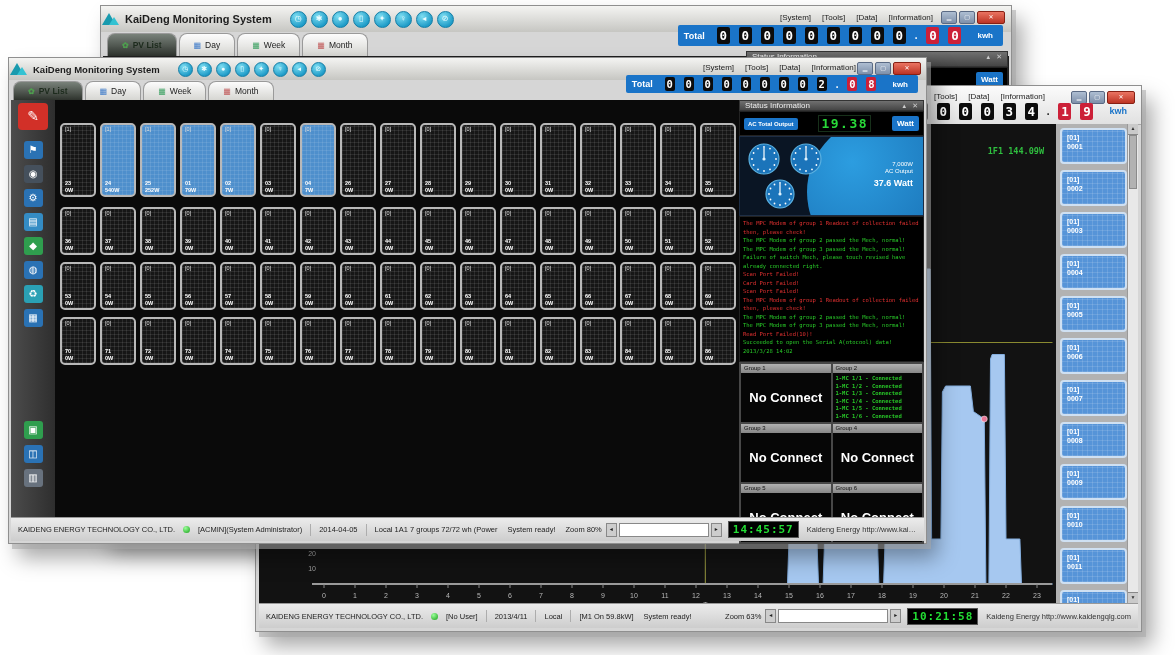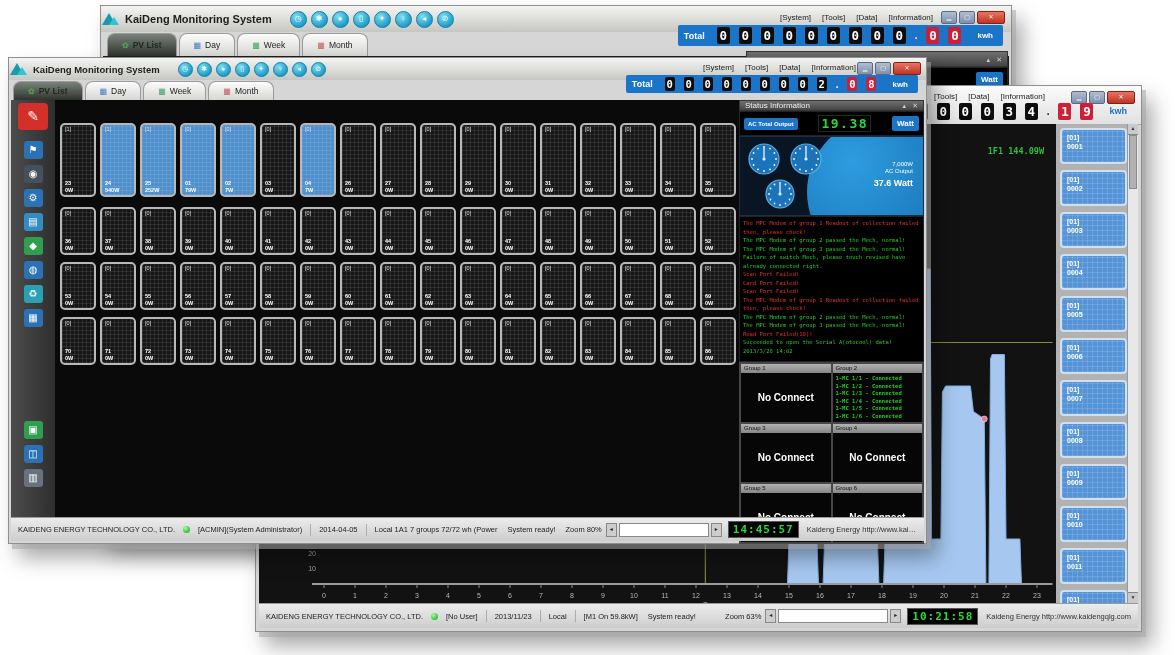--- a/index.html
+++ b/index.html
@@ -56,21 +56,21 @@
   #back-win .tabs{left:6px;top:27px;height:23px;}
   #front-win .tabs{left:4px;top:23px;height:19px;}
   .tab{display:flex;align-items:center;gap:4px;padding:2px 14px;background:linear-gradient(#fcfcfc,#d6d6d2);
        border:1px solid #9a9a9a;border-bottom:none;border-radius:8px 8px 0 0;font-size:8.5px;color:#222;height:100%;box-sizing:border-box;}
   .tab.active{background:linear-gradient(#79827a,#2e332d);color:#1d2b1d;font-weight:bold;}
   .tabicon{font-size:8px;}
 
   #back-win .bwbody{position:absolute;left:2px;top:50px;right:2px;bottom:2px;background:#1e1e1e;}
   #back-win .bpanel{position:absolute;left:645px;top:45px;width:262px;}
   .sphead{height:14px;background:linear-gradient(#707070,#454545);color:#eee;font-size:8px;
-          display:flex;align-items:center;justify-content:space-between;padding:0 5px;border:1px solid #333;}
+          display:flex;justify-content:space-between;padding:0 5px;border:1px solid #333;}
   .phbtn{color:#ccc;font-size:7px;margin-left:4px;}
   .acrow{display:flex;align-items:center;justify-content:space-between;gap:3px;background:#000;padding:3px 4px;border:1px solid #222;}
   .aclabel{background:#1a74c8;color:#fff;font-size:6px;font-weight:bold;padding:3px 4px;border-radius:2px;white-space:nowrap;}
   .seg{font-family:"DejaVu Sans Mono",monospace;font-weight:bold;color:#28d838;background:#000;
        font-size:13px;letter-spacing:1.5px;padding:0 2px;border:1px solid #17301a;}
   .acunit{background:#1a74c8;color:#fff;font-size:8px;font-weight:bold;padding:3px 5px;border-radius:2px;}
 
   #front-win .fwbody{position:absolute;left:2px;top:42px;right:2px;bottom:2px;background:#101010;}
   .sidebar{position:absolute;left:0;top:0;bottom:24px;width:44px;background:linear-gradient(90deg,#4c4c4c,#2e2e2e);
            display:flex;flex-direction:column;align-items:center;padding-top:3px;gap:6px;box-sizing:border-box;}
@@ -95,21 +95,21 @@
            background:radial-gradient(circle at 30% 30%,#2c9de0,#1566aa);}
   .qtext{position:absolute;right:10px;top:24px;text-align:right;color:#fff;}
   .q1,.q2{font-size:6px;line-height:7px;}
   .q3{font-size:9px;font-weight:bold;margin-top:3px;}
   .logbox{height:140px;background:#000;padding:2px 3px;overflow:hidden;font-family:"DejaVu Sans Mono",monospace;
           font-size:5.5px;line-height:8.5px;border:1px solid #222;flex:0 0 auto;}
   .logline.r{color:#e03030;} .logline.g{color:#28c828;}
   .groups{flex:1;display:grid;grid-template-columns:1fr 1fr;grid-auto-rows:1fr;gap:2px;background:#474747;padding:2px;}
   .gcell{display:flex;flex-direction:column;background:#060606;overflow:hidden;}
   .ghead{height:9px;background:linear-gradient(#b2b2b2,#868686);font-size:6px;color:#111;padding:0 3px;line-height:9px;flex:0 0 auto;}
-  .gbody{flex:1;display:flex;align-items:center;justify-content:center;color:#fff;font-weight:bold;font-size:10px;
+  .gbody{flex:1;display:flex;align-items:center;justify-content:center;color:#fff;font-weight:bold;font-size:13px;
          text-align:right;line-height:12px;}
   .gbody.lines{display:block;color:#28c828;font-size:5.5px;line-height:7.5px;padding:2px 3px;
                font-family:"DejaVu Sans Mono",monospace;text-align:left;}
 
   .statusbar{position:absolute;left:0;right:0;bottom:0;height:24px;background:linear-gradient(#ececec,#cdcdcd);
              border-top:1px solid #999;display:flex;align-items:center;font-size:7.5px;color:#222;
              padding:0 5px;gap:6px;white-space:nowrap;overflow:hidden;box-sizing:border-box;}
   #right-win .statusbar{left:3px;right:3px;bottom:3px;height:25px;}
   .sdot{width:7px;height:7px;border-radius:50%;background:radial-gradient(circle at 35% 30%,#9cff9c,#17a017);flex:0 0 auto;}
   .sfield{padding:0 2px;}
@@ -361,21 +361,21 @@
           <div class="sarrow">▲</div>
           <div class="sthumb"></div>
           <div class="sarrow bottom">▼</div>
         </div>
       </div>
     <div class="statusbar">
       <span class="sfield">KAIDENG ENERGY TECHNOLOGY CO., LTD.</span>
       <span class="sdot"></span>
       <span class="sfield">[No User]</span>
       <span class="sep"></span>
-      <span class="sfield">2013/11/23</span>
+      <span class="sfield">2013/4/11</span>
       <span class="sep"></span>
       <span class="sfield">Local</span>
       <span class="sep"></span>
       <span class="sfield">[M1 On 59.8kW]</span>
       <span class="sfield">System ready!</span>
       <span class="zoomwrap">
         <span class="sfield">Zoom 63%</span>
         <span class="zarrow">◄</span>
         <span class="ztrack"></span>
         <span class="zarrow">►</span>

